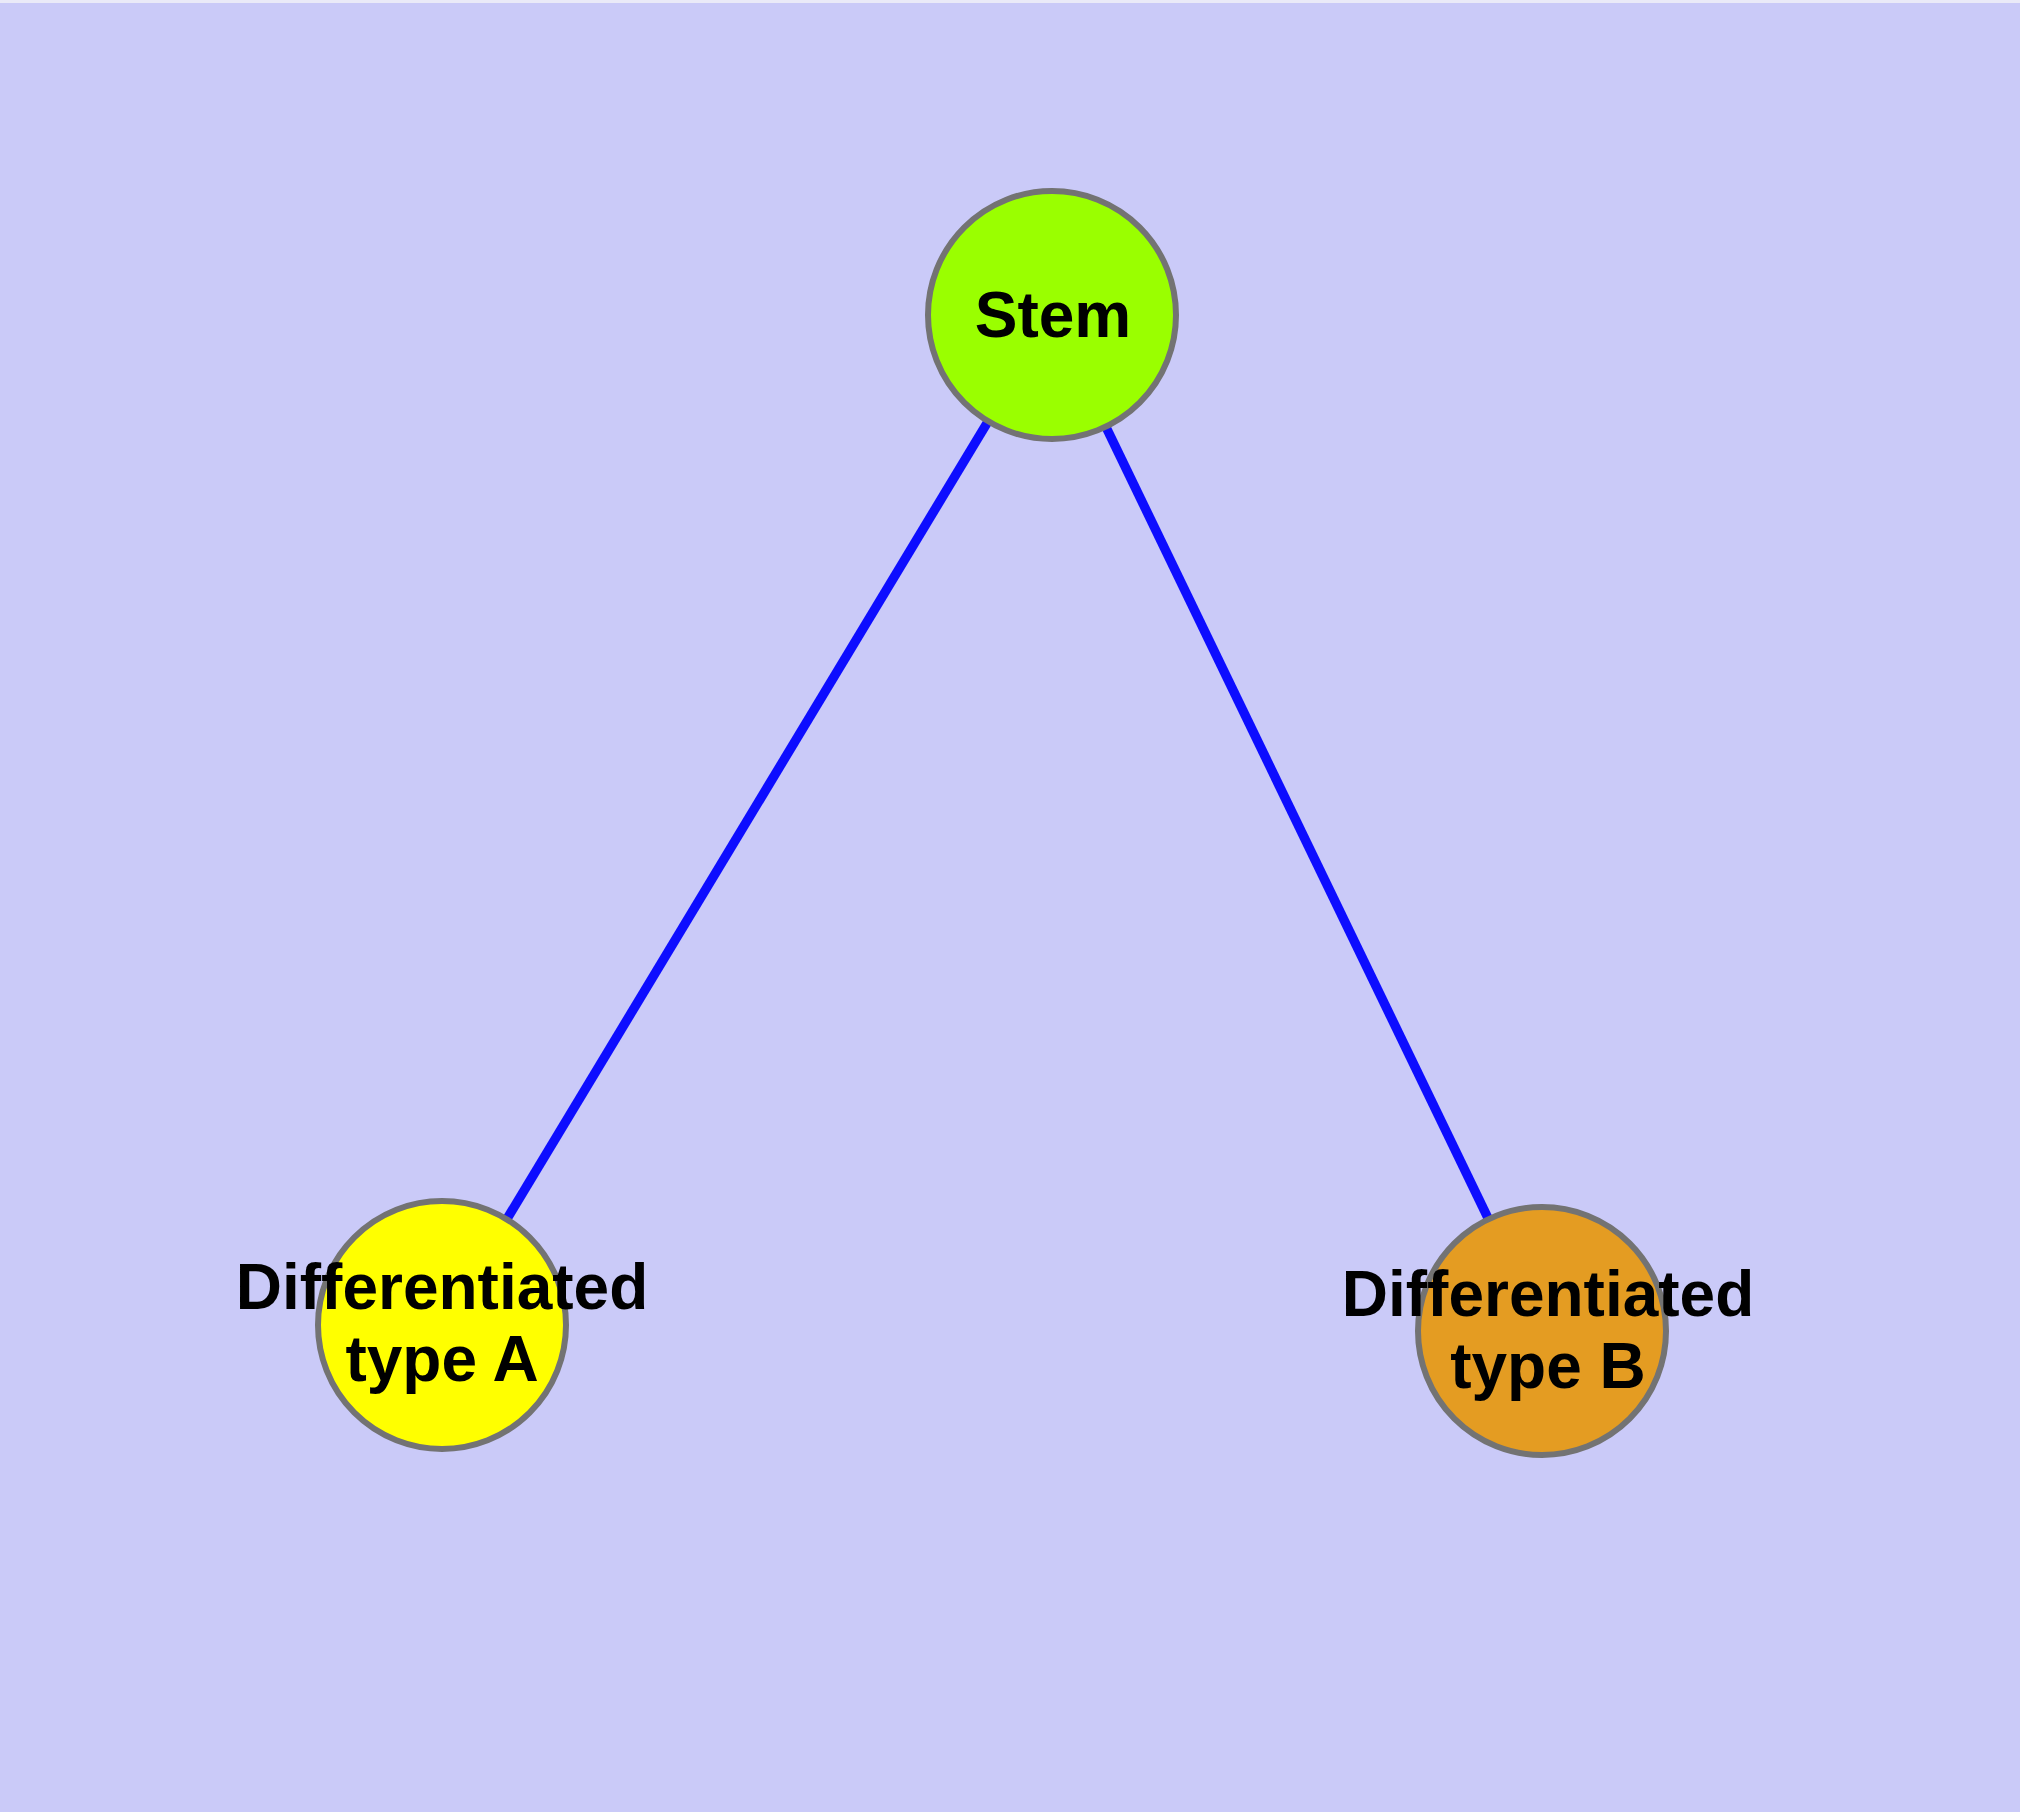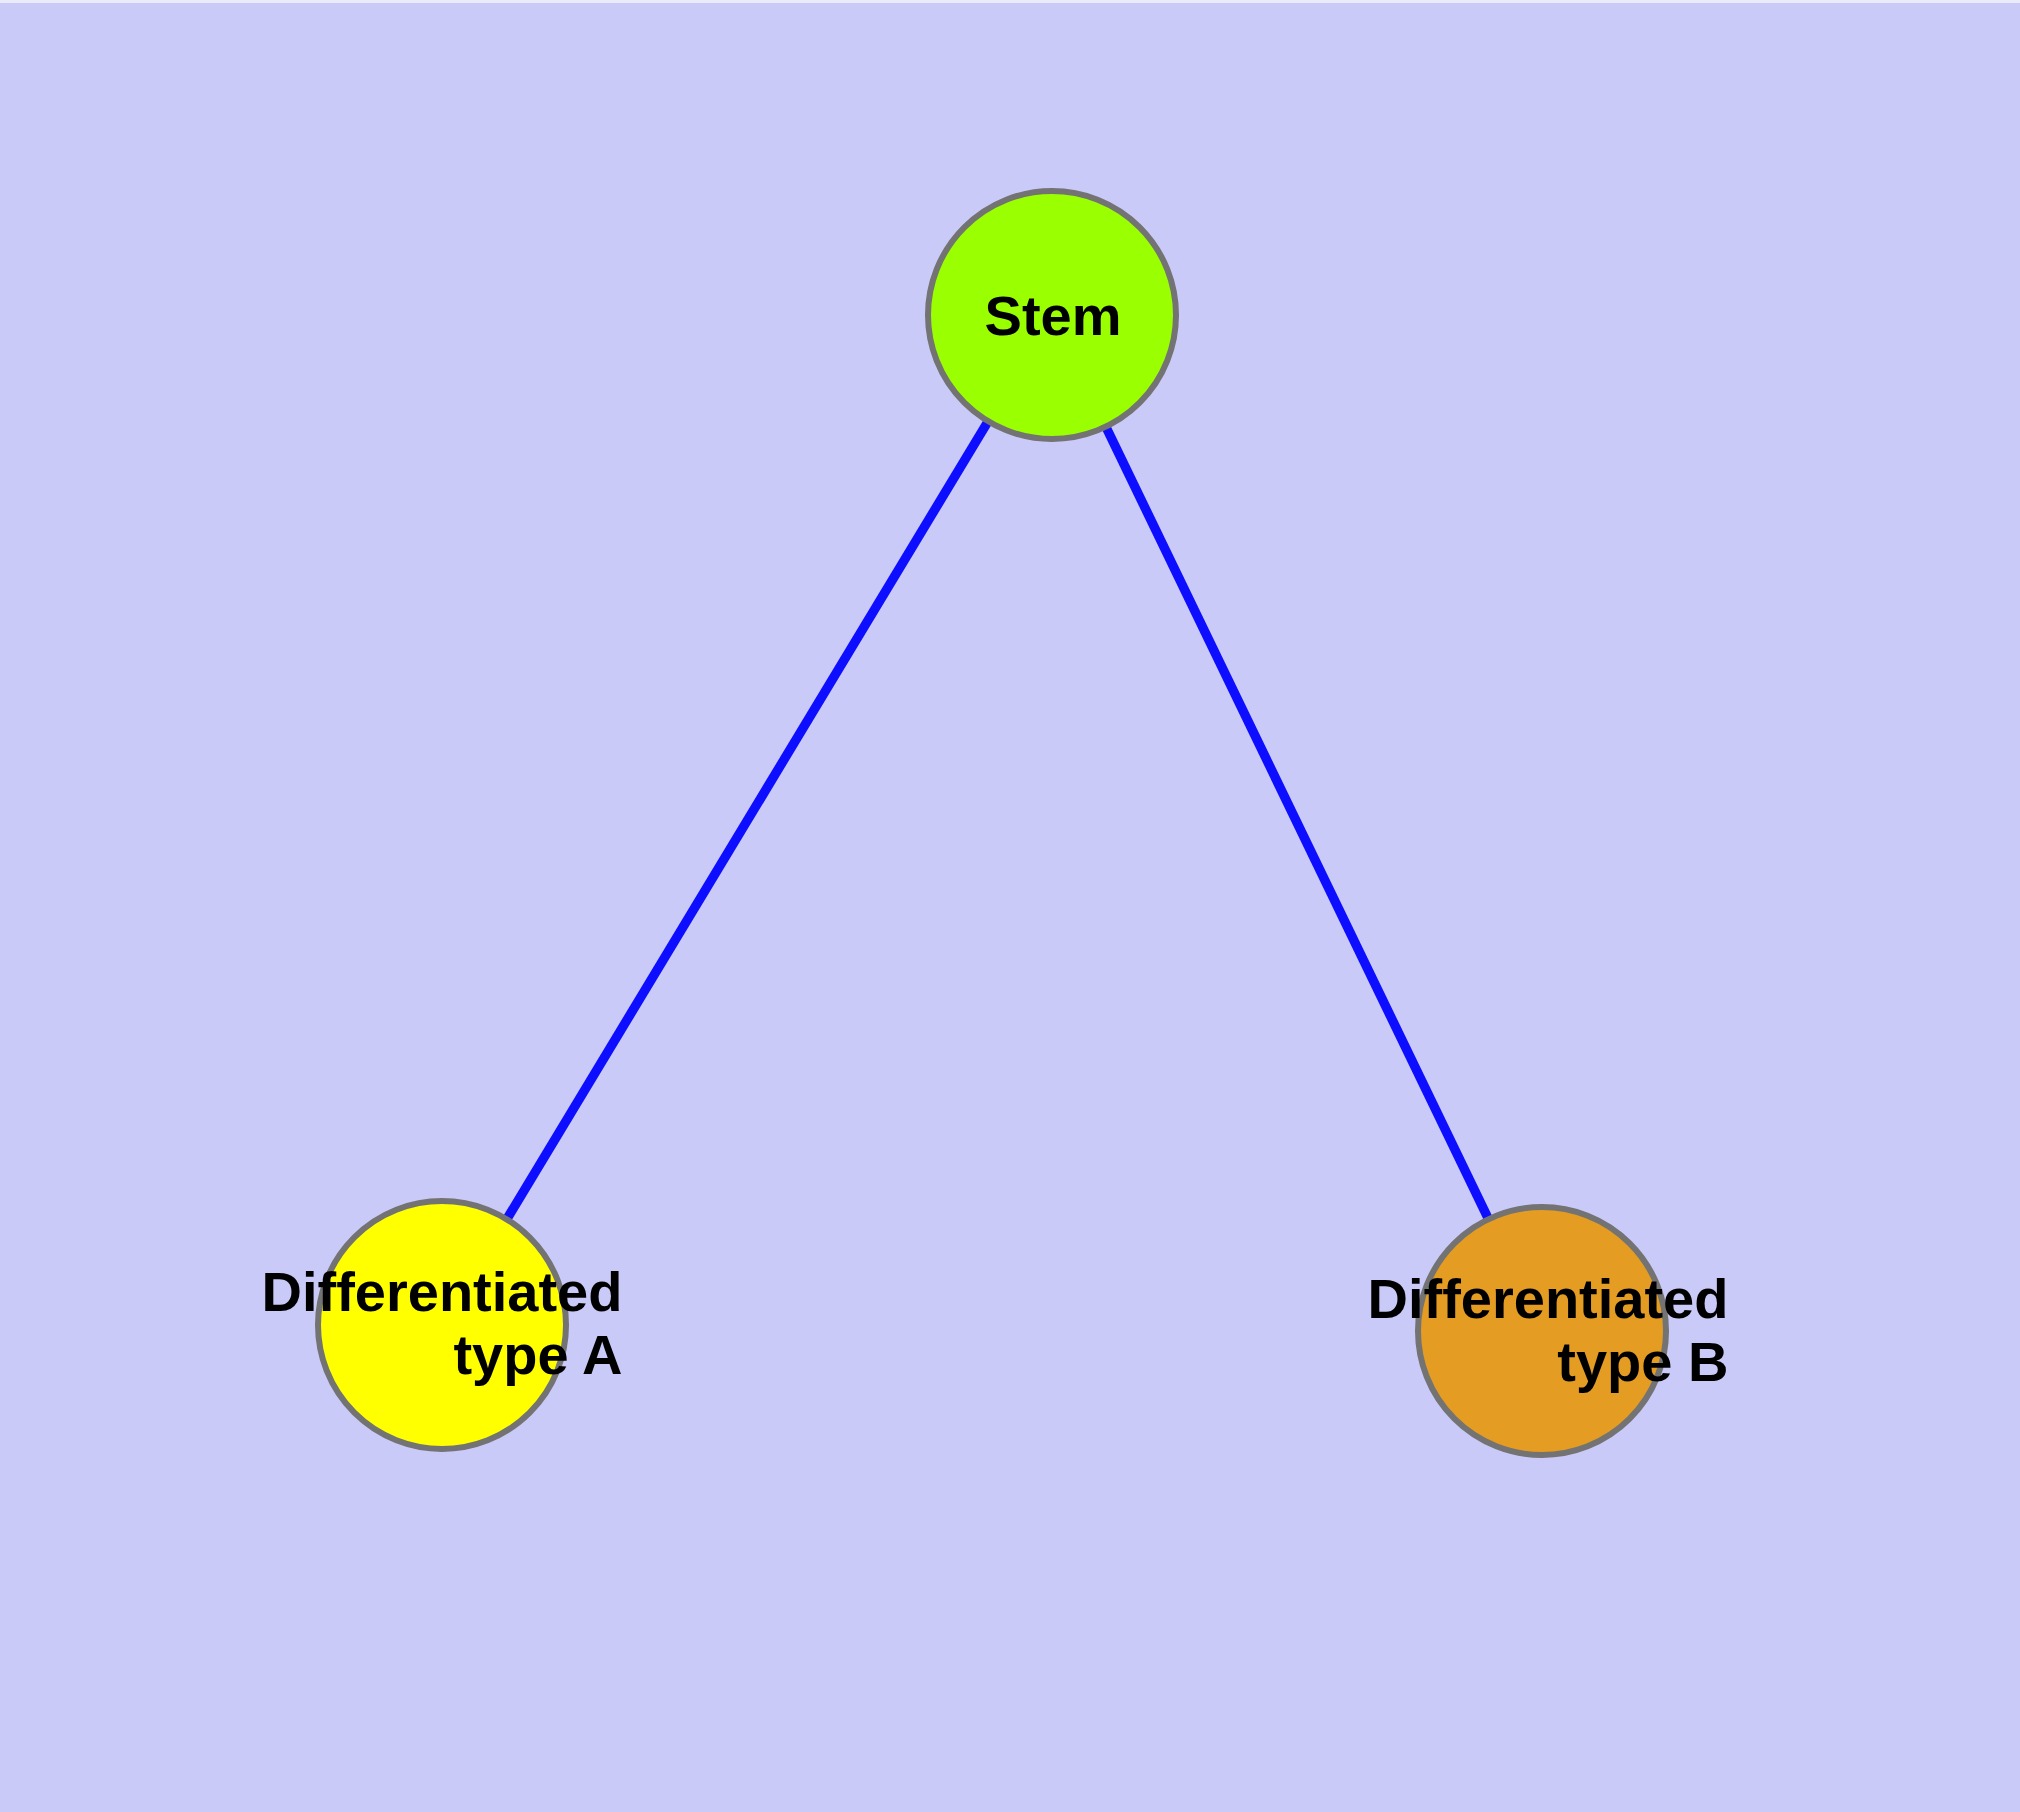--- a/index.html
+++ b/index.html
@@ -38,24 +38,24 @@
     border: 6px solid #737373;
     box-sizing: border-box;
   }
   .node-stem-circle   { left: 925px; top: 188px;  }
   .node-type-a-circle { left: 315px;  top: 1198px; }
   .node-type-b-circle { left: 1415px; top: 1204px; }
   .node-label {
     position: absolute;
     transform: translate(-50%, -50%);
     font-weight: bold;
-    font-size: 56px;
+    font-size: 64px;
     line-height: 1.12;
     color: #000000;
-    text-align: right;
+    text-align: center;
     white-space: pre-line;
   }
   .node-stem-label   { left: 1053px; top: 316px;  }
   .node-type-a-label { left: 442px;  top: 1324px; }
   .node-type-b-label { left: 1548px; top: 1331px; }
 </style>
 </head>
 <body style="background: rgb(202, 202, 248);">
 
 <div class="canvas" style="background: rgb(202, 202, 248);">

